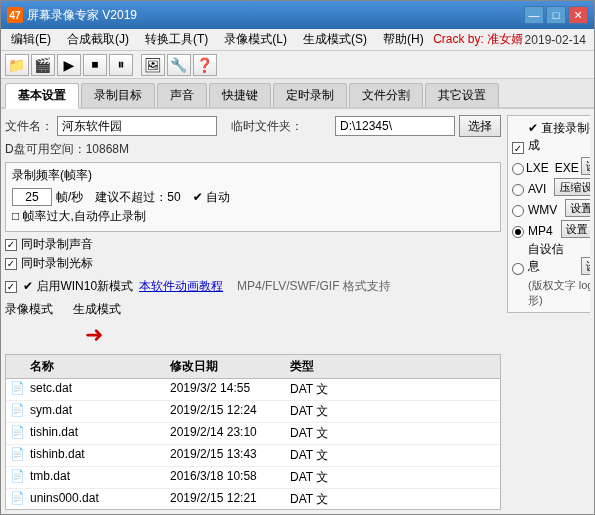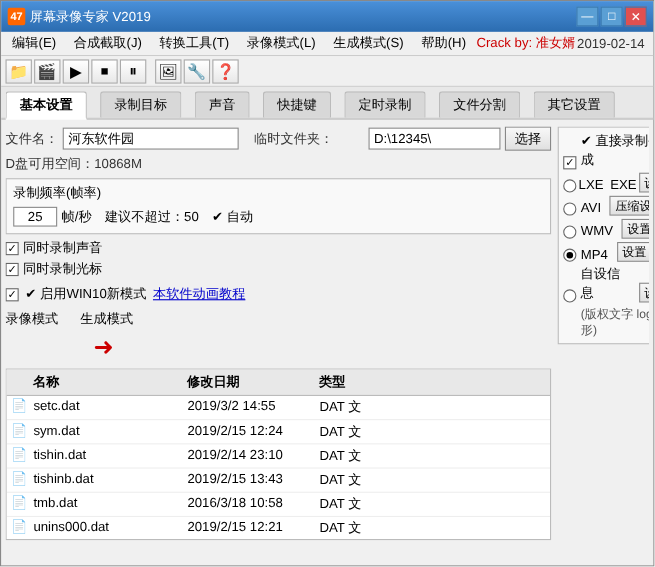--- a/index.html
+++ b/index.html
@@ -101,21 +101,21 @@
       font-size: 14px;
     }
     .toolbar-sep { width: 4px; }
 
     
     .tab-bar {
       display: flex;
       background: #e8e8e8;
       border-bottom: 2px solid #ccc;
       padding: 4px 4px 0;
-      gap: 12px;
+      gap: 2px;
     }
     .tab {
       padding: 3px 12px;
       border: 1px solid #bbb;
       border-bottom: none;
       background: #d8d8d8;
       cursor: pointer;
       font-size: 12px;
       border-radius: 3px 3px 0 0;
     }
@@ -300,37 +300,41 @@
         <div class="disk-info">D盘可用空间：10868M</div>
 
         <div class="freq-box">
           <div class="freq-title">录制频率(帧率)</div>
           <div class="freq-row">
             <input class="freq-input" value="25" style="">
             <span>帧/秒</span>
             <span style="margin-left:8px;">建议不超过：50</span>
             <span style="margin-left:8px;">✔ 自动</span>
           </div>
+          <div class="freq-row">
+            <span>□ 帧率过大,自动停止录制</span>
+          </div>
         </div>
 
         <div class="checkbox-area">
           <div class="checkbox-row">
             <div class="cb checked"></div>
             <span>同时录制声音</span>
           </div>
           <div class="checkbox-row">
             <div class="cb checked"></div>
             <span>同时录制光标</span>
           </div>
         </div>
 
         <div class="win10-area">
           <div class="cb checked"></div>
           <span>✔ 启用WIN10新模式</span>
           <span class="link">本软件动画教程</span>
+          <span style="margin-left:8px;color:#666;">MP4/FLV/SWF/GIF  格式支持</span>
         </div>
 
         <div style="display:flex; gap:20px; margin-bottom:2px;text-align:center;">
           <span class="mode-label">录像模式</span>
           <span class="mode-label">生成模式</span>
         </div>
 
         <div style="display:flex; align-items:center; margin-bottom:2px;">
           <span style="color:#cc0000; font-size:22px; margin-left:80px;">➜</span>
         </div>

